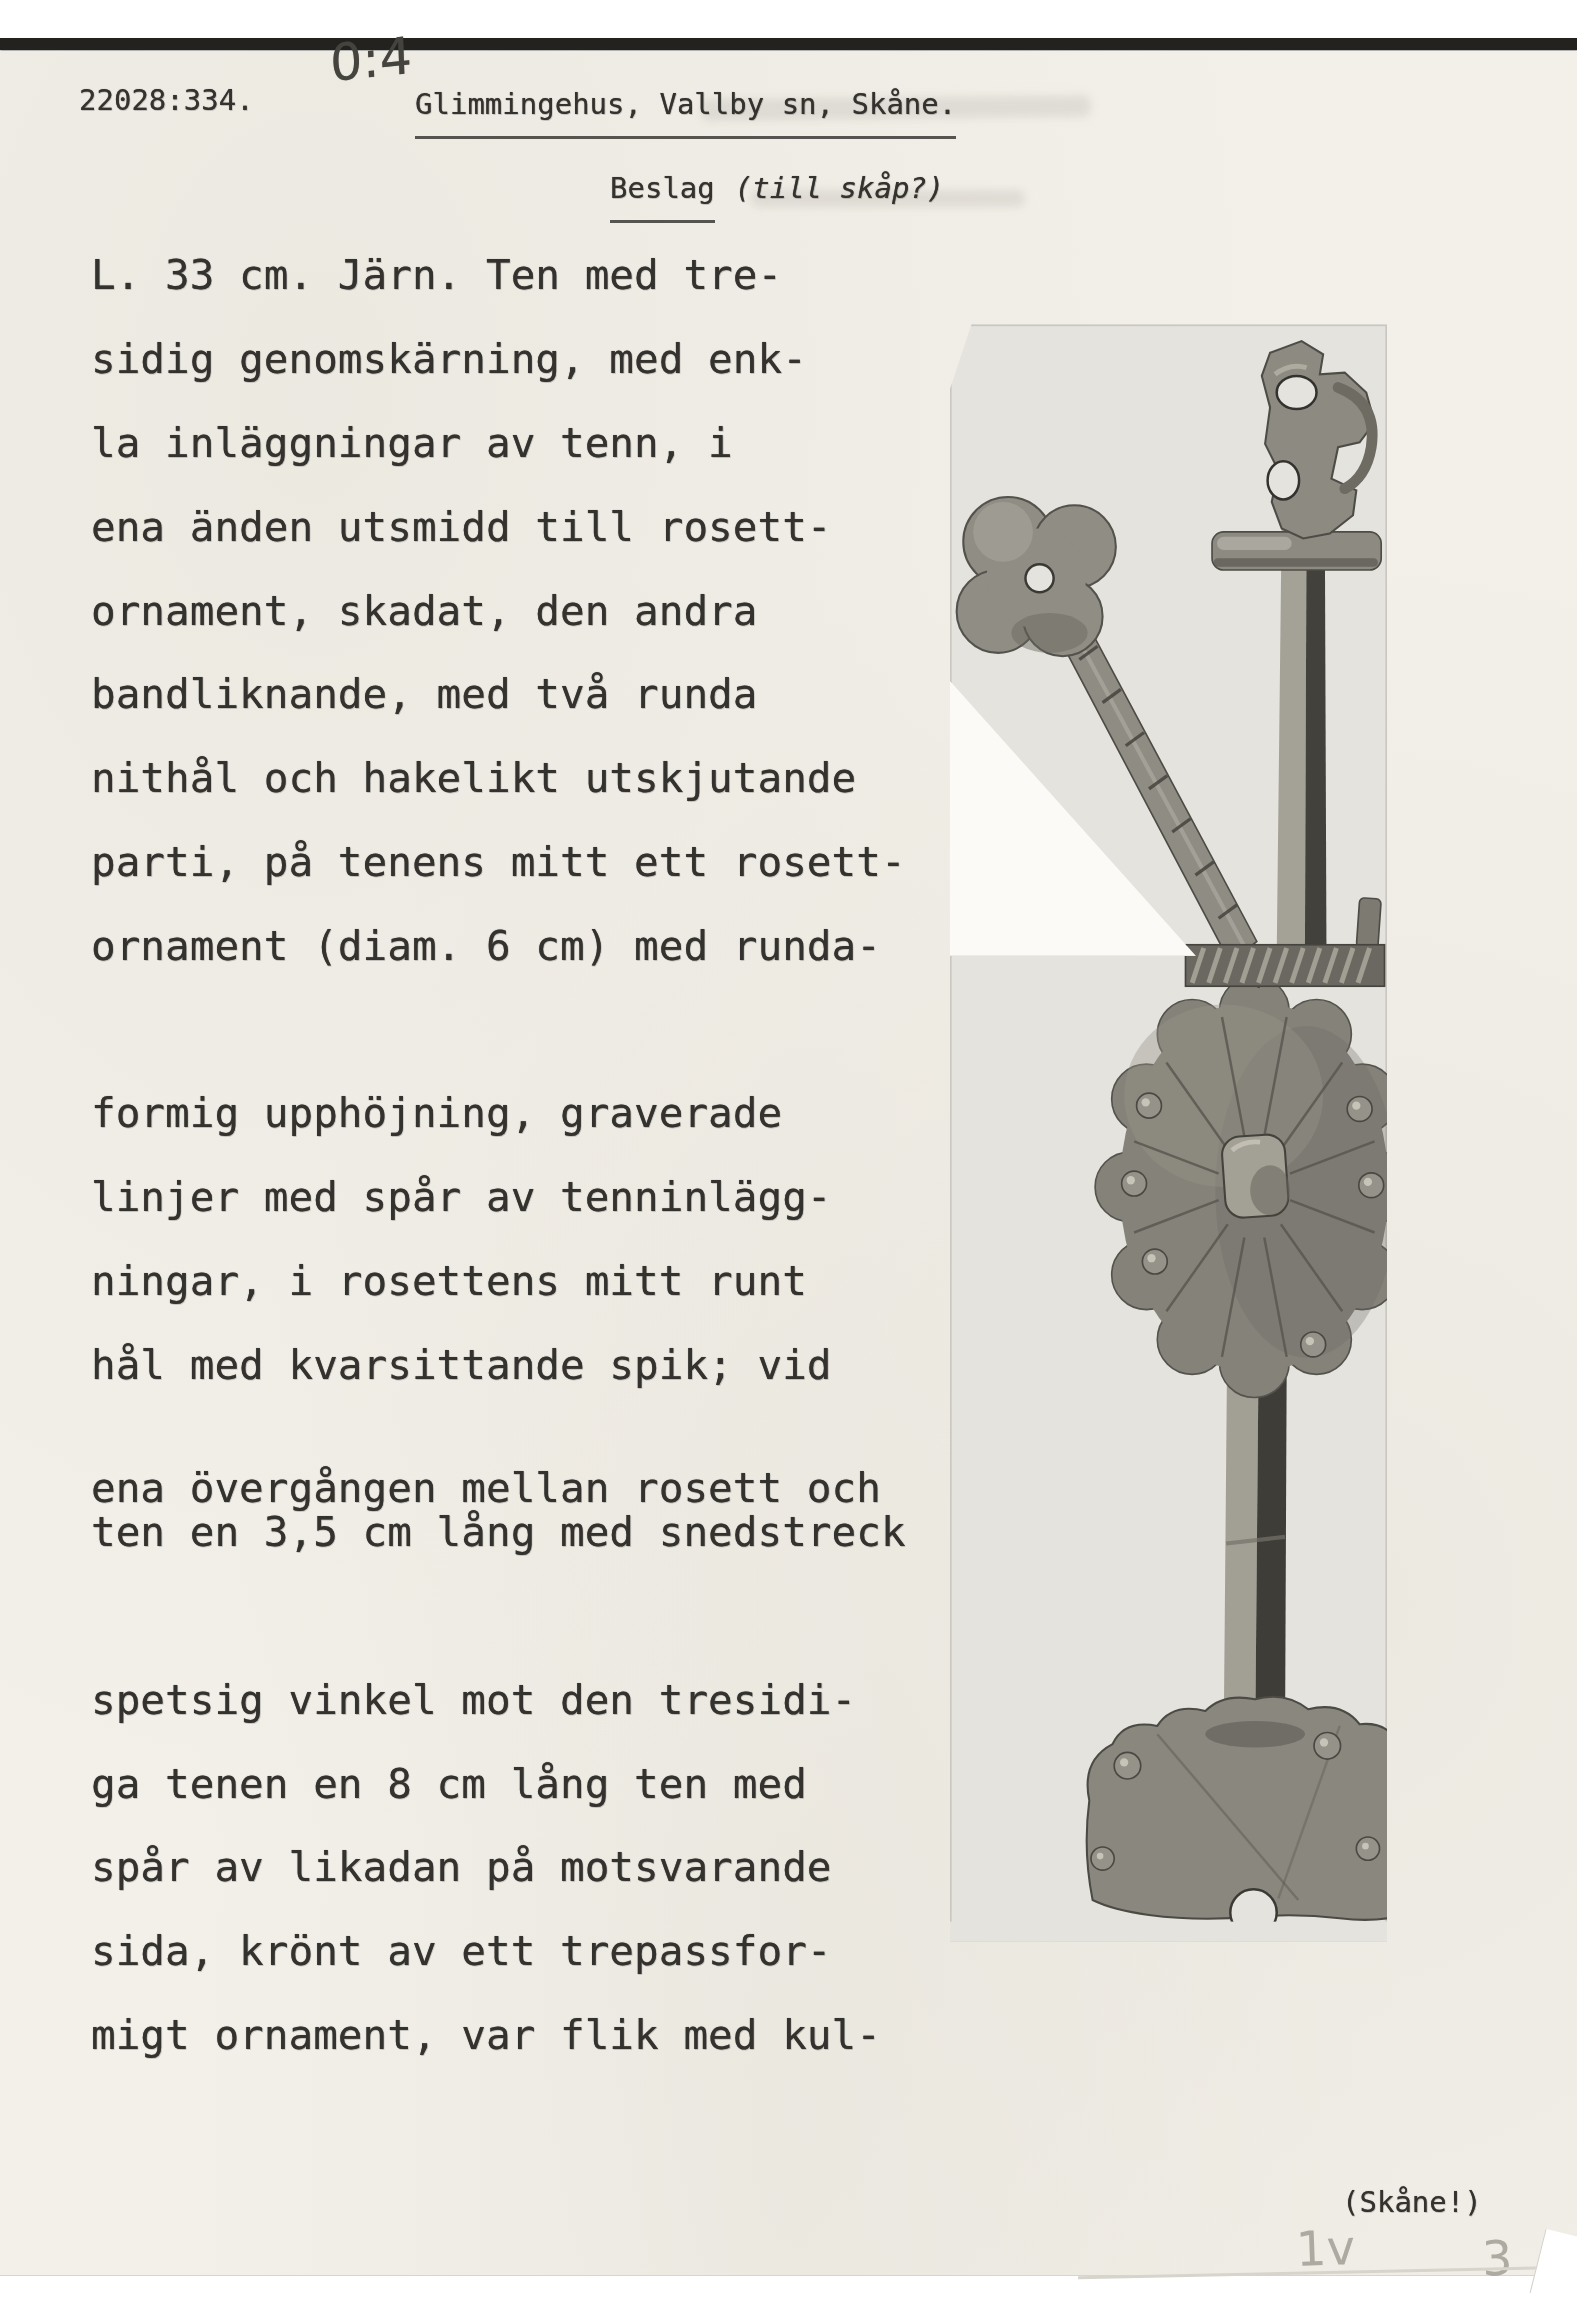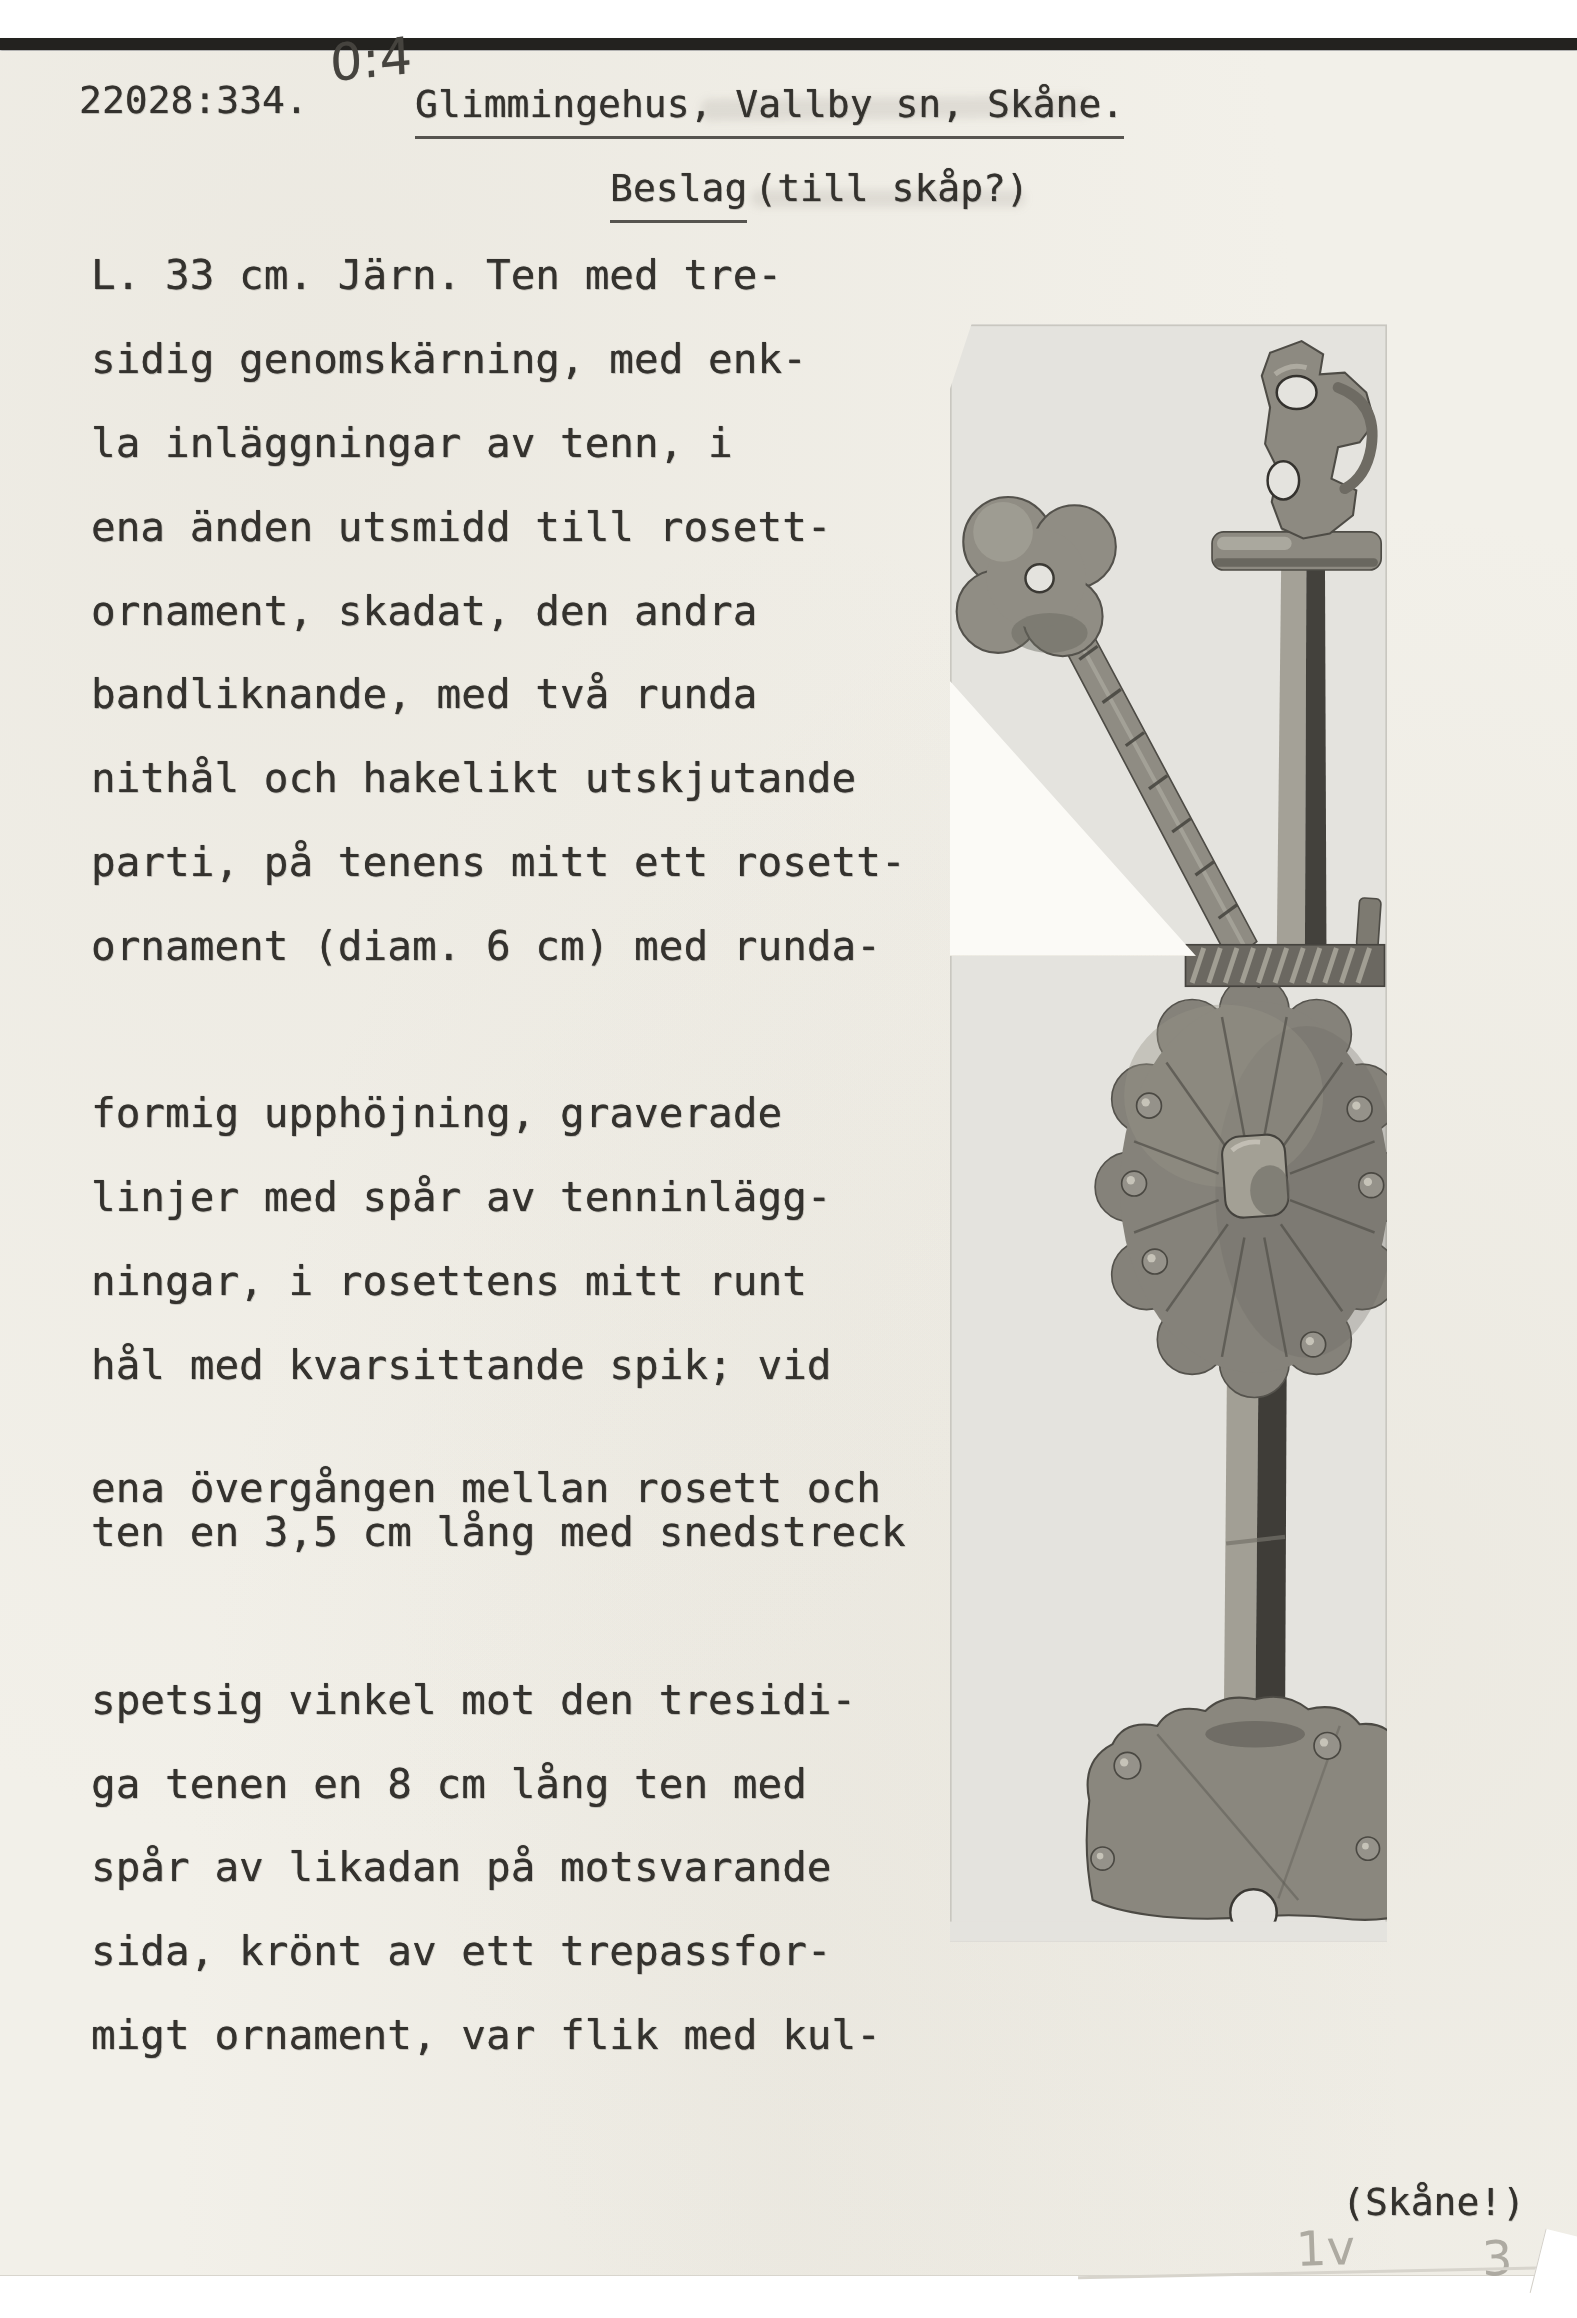--- a/index.html
+++ b/index.html
@@ -14,34 +14,34 @@
   #card{
     position:absolute;left:0;top:51px;width:1578px;height:2224px;
     background:
       radial-gradient(ellipse at 20% 15%, rgba(224,220,210,.35), rgba(0,0,0,0) 55%),
       radial-gradient(ellipse at 85% 70%, rgba(221,217,206,.30), rgba(0,0,0,0) 50%),
       radial-gradient(ellipse at 50% 95%, rgba(219,215,204,.28), rgba(0,0,0,0) 55%),
       #f2f0e9;
     border-bottom:1.7px solid #d8d5cd;
   }
   .type{
-    position:absolute;color:#34322e;font-size:38px;line-height:48px;white-space:pre;
+    position:absolute;color:#34322e;font-size:29px;line-height:48px;white-space:pre;
     text-shadow:0 0 0.8px rgba(52,50,46,.75), 0.8px 0.8px 0 rgba(52,50,46,.18);
     letter-spacing:0px;
   }
   .u{display:inline-block;border-bottom:3.3px solid rgba(52,50,46,.82);padding-bottom:7.5px;}
   #inventory-number{left:79px;top:76px;}
   #handwritten-mark{
     position:absolute;left:330px;top:30px;font-family:"DejaVu Sans",sans-serif;
     font-size:51px;color:#45433e;transform:rotate(-6deg) skewX(-4deg);
     text-shadow:0 0 0.8px rgba(69,67,62,.6);
   }
   #page-title{left:415px;top:80px;}
   #subtitle{left:610px;top:164px;}
-  #subtitle .rest{margin-left:7px;}
+  #subtitle .rest{margin-left:20px;font-style:italic;}
   .smudge{position:absolute;background:rgba(120,116,106,.14);filter:blur(4.1px);border-radius:8.3px;}
   #smudge-title{left:701px;top:46px;width:390px;height:21.6px;transform:rotate(-.6deg);}
   #smudge-subtitle{left:751px;top:139px;width:274px;height:16.6px;}
   #typewritten-body{position:absolute;left:12px;top:0;width:1578px;height:2319px;}
   .tline{
     position:absolute;color:#34322e;font-size:41px;line-height:48px;white-space:pre;
     text-shadow:0 0 0.8px rgba(52,50,46,.75), 0.8px 0.8px 0 rgba(52,50,46,.18);
   }
   #turn-note{left:1342px;top:2178px;}
   .pencil{position:absolute;font-family:"DejaVu Sans",sans-serif;color:rgba(108,103,93,.5);font-size:48px;transform:rotate(-2deg);}

